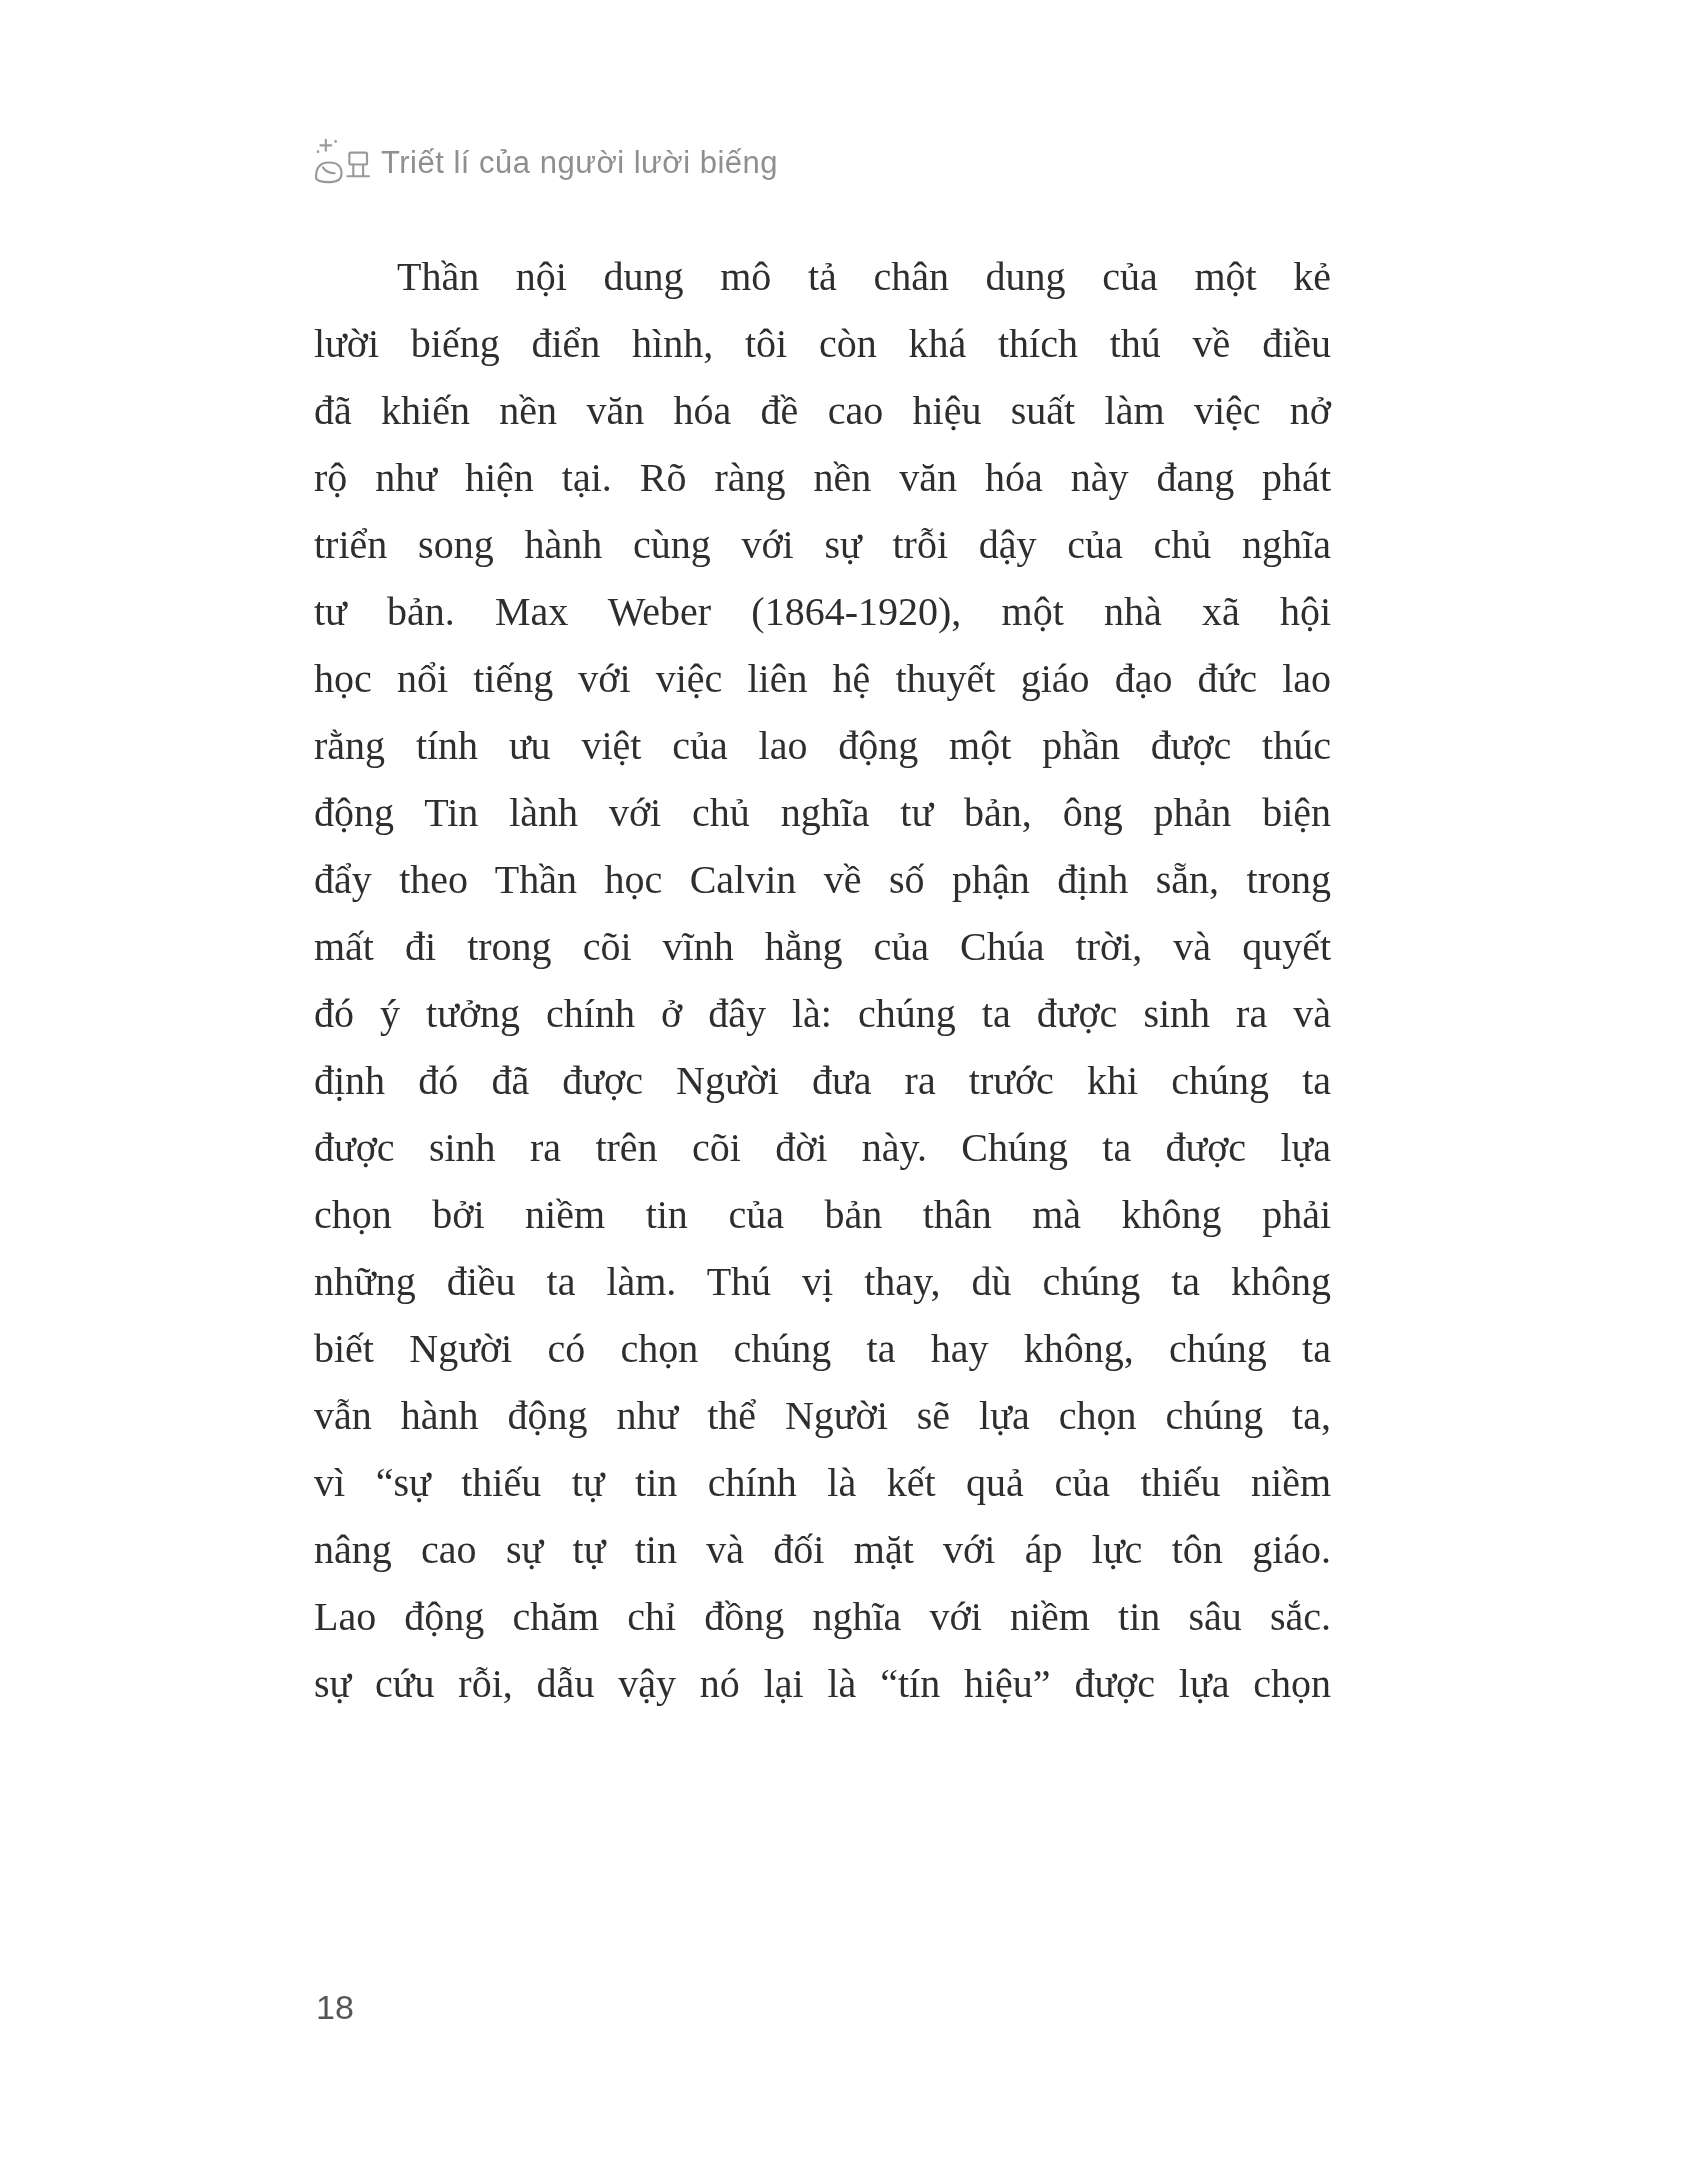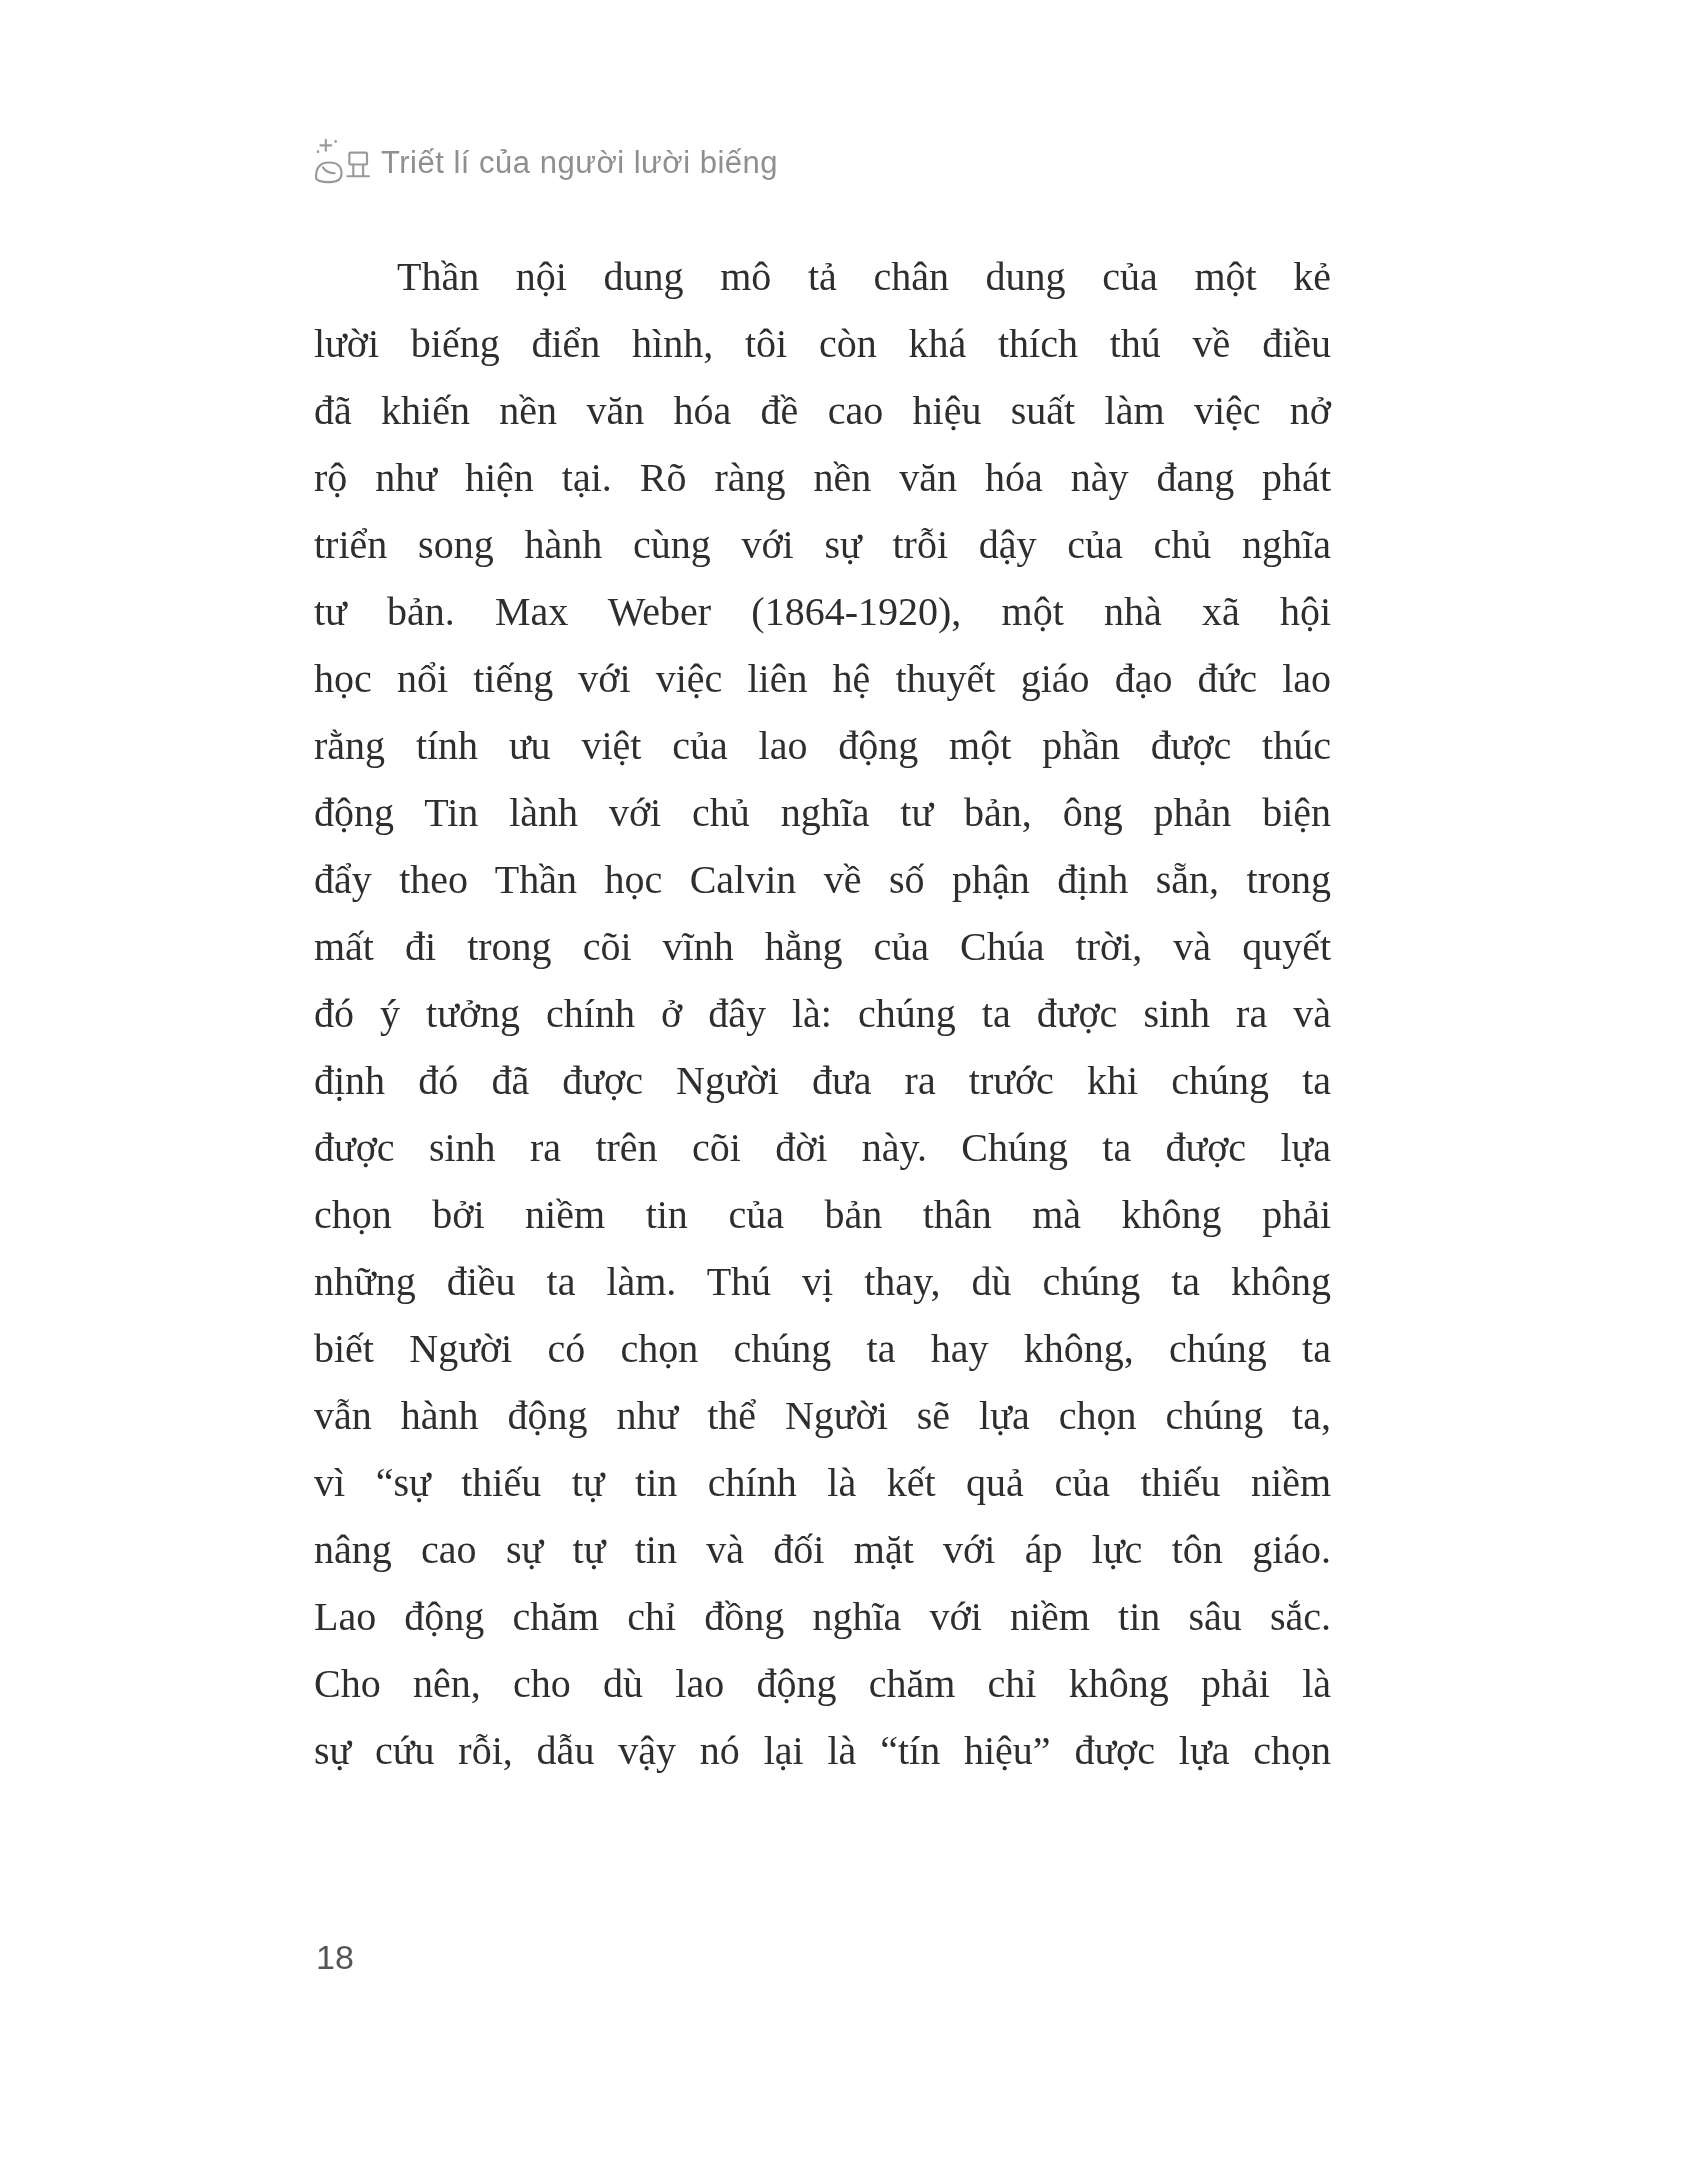--- a/index.html
+++ b/index.html
@@ -53,21 +53,21 @@
     text-align: justify;
     text-align-last: justify;
     white-space: normal;
   }
   .line:first-child {
     text-indent: 83px;
   }
   .page-footer {
     position: absolute;
     left: 316px;
-    top: 1938px;
+    top: 1988px;
     text-align: right;
   }
   .page-number {
     font-family: "Liberation Sans", sans-serif;
     font-size: 34px;
     color: #555555;
   }
 </style>
 </head>
 <body>
@@ -108,21 +108,20 @@
         <div class="line">đó ý tưởng chính ở đây là: chúng ta được sinh ra và</div>
         <div class="line">định đó đã được Người đưa ra trước khi chúng ta</div>
         <div class="line">được sinh ra trên cõi đời này. Chúng ta được lựa</div>
         <div class="line">chọn bởi niềm tin của bản thân mà không phải</div>
         <div class="line">những điều ta làm. Thú vị thay, dù chúng ta không</div>
         <div class="line">biết Người có chọn chúng ta hay không, chúng ta</div>
         <div class="line">vẫn hành động như thể Người sẽ lựa chọn chúng ta,</div>
         <div class="line">vì “sự thiếu tự tin chính là kết quả của thiếu niềm</div>
         <div class="line">nâng cao sự tự tin và đối mặt với áp lực tôn giáo.</div>
         <div class="line">Lao động chăm chỉ đồng nghĩa với niềm tin sâu sắc.</div>
-        <div class="line">Cho nên, cho dù lao động chăm chỉ không phải là</div>
         <div class="line">sự cứu rỗi, dẫu vậy nó lại là “tín hiệu” được lựa chọn</div>
       </div>
   </main>
 
   <footer class="page-footer">
     <span class="page-number">18</span>
   </footer>
 
 </div>
 

